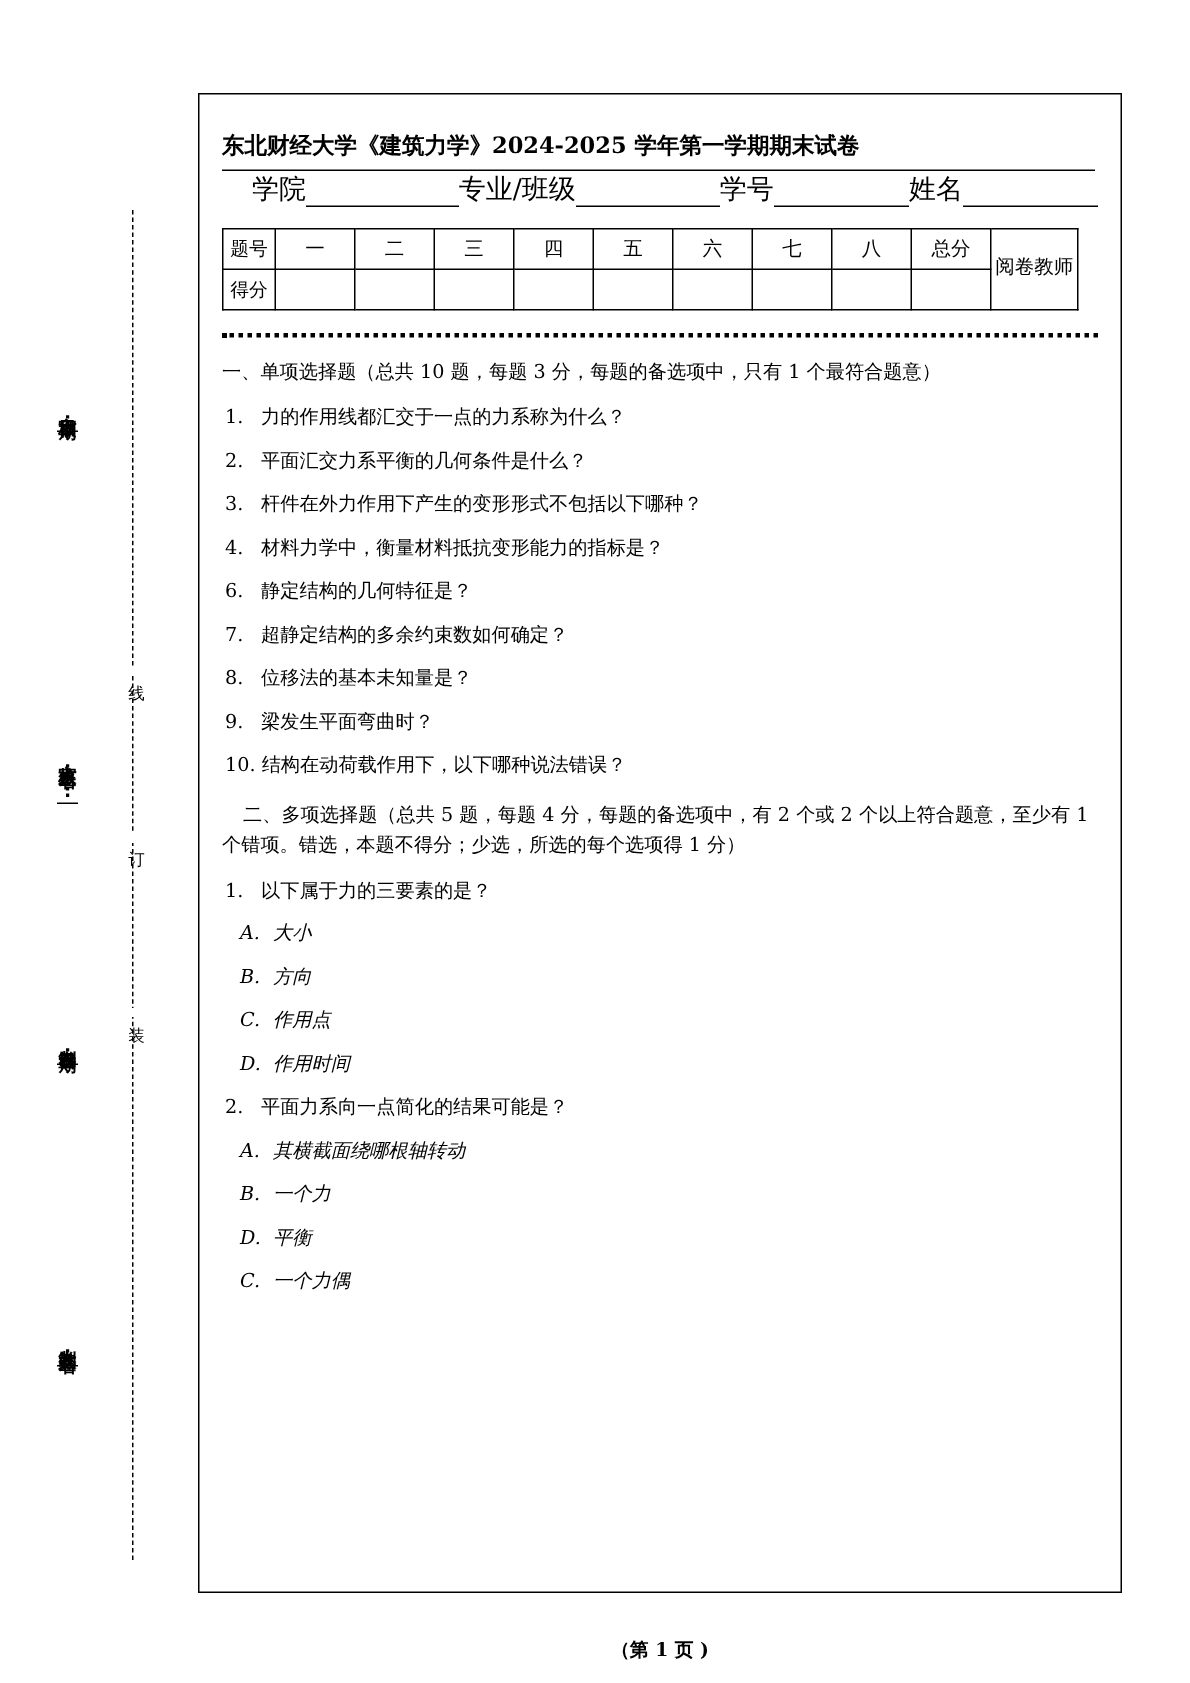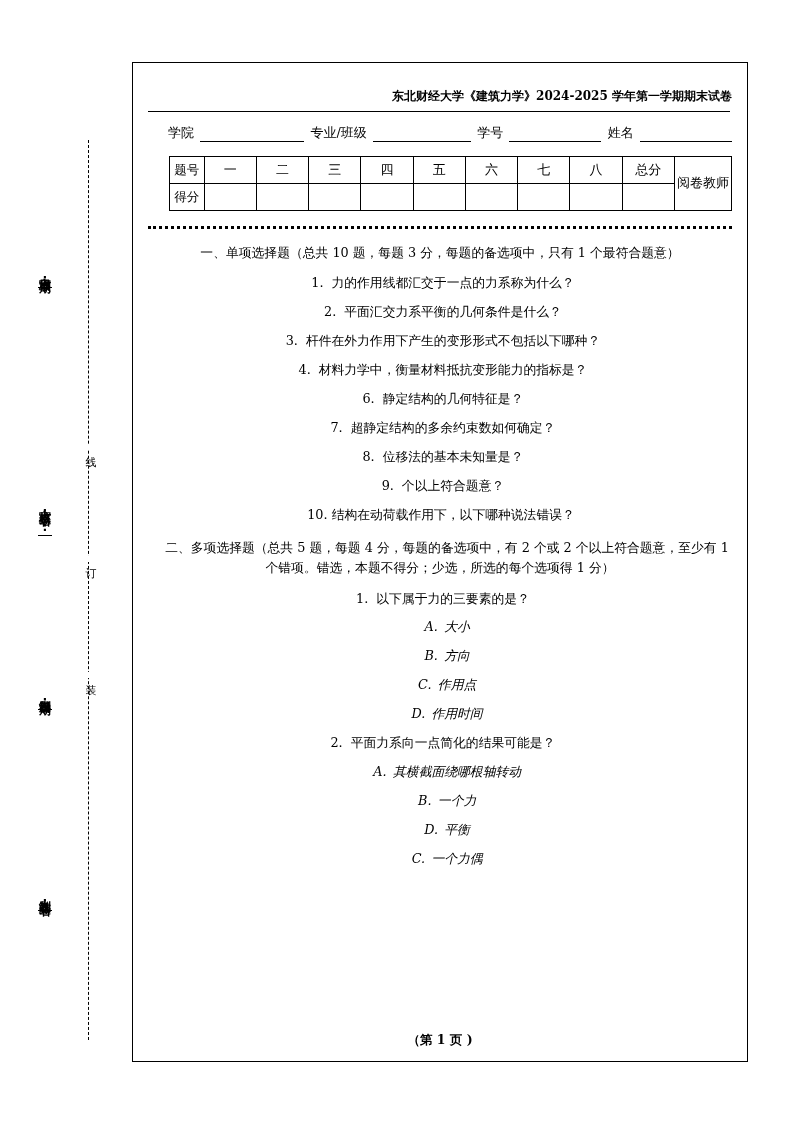--- a/index.html
+++ b/index.html
@@ -71,59 +71,57 @@
     border: 1px solid #000;
     box-sizing: border-box;
   }
   .inner {
     position: absolute;
     left: 148px;
     top: 62px;
     width: 584px;
   }
   .doc-title {
-    text-align: right;
+    text-align: left;
     font-family: "DejaVu Serif", "Liberation Serif", serif;
     font-weight: bold;
-    font-size: 12px;
+    font-size: 15px;
     letter-spacing: 0px;
     margin-top: 26px;
     white-space: nowrap;
   }
   .title-rule {
     border-bottom: 1.6px solid #000;
     width: 582px;
     margin-top: 6px;
   }
 
   
   .info-line {
-    margin-top: 12px;
-    font-size: 13px;
+    font-size: 18px;
     font-family: "DejaVu Serif", "Liberation Serif", serif;
     display: flex;
     align-items: flex-end;
     padding-left: 20px;
     justify-content: space-between;
   }
   .info-label { white-space: nowrap; }
   .info-blank {
     border-bottom: 1px solid #000;
     display: inline-block;
     height: 14px;
   }
   .b1 { width: 104px; }
   .b2 { width: 98px; }
   .b3 { width: 92px; }
   .b4 { width: 92px; }
 
   
   .score-table {
     margin-top: 14px;
-    margin-left: 21px;
     border-collapse: collapse;
     font-family: "DejaVu Serif", "Liberation Serif", serif;
     font-size: 13px;
   }
   .score-table td {
     border: 1px solid #000;
     text-align: center;
     vertical-align: middle;
     height: 24px;
   }
@@ -149,21 +147,20 @@
     border-bottom: 3px dotted #000;
     height: 1px;
   }
 
   
   .content {
     margin-top: 14px;
     font-family: "DejaVu Serif", "Liberation Serif", serif;
     font-size: 12.8px;
     line-height: 1.5;
-    text-align: center;
   }
   .sec-head {
     margin: 10px 0 4px 0;
     line-height: 1.6;
   }
   .q {
     margin: 11px 0 0 0;
     padding-left: 2px;
     line-height: 1.4;
   }
@@ -172,21 +169,21 @@
     margin: 11px 0 0 0;
     padding-left: 12px;
     line-height: 1.4;
     font-style: italic;
   }
   .opt .on { display: inline-block; min-width: 18px; }
 
   .footer {
     position: absolute;
     left: 132px;
-    top: 1032px;
+    top: 1092px;
     width: 616px;
     text-align: center;
     font-family: "DejaVu Serif", "Liberation Serif", serif;
     font-weight: bold;
     font-size: 12.5px;
   }
 </style>
 </head>
 <body>
 
@@ -294,21 +291,21 @@
       <div class="q">
         <span class="qn">7.</span>
         <span>超静定结构的多余约束数如何确定？</span>
       </div>
       <div class="q">
         <span class="qn">8.</span>
         <span>位移法的基本未知量是？</span>
       </div>
       <div class="q">
         <span class="qn">9.</span>
-        <span>个以上符合题意？</span>
+        <span>梁发生平面弯曲时？</span>
       </div>
       <div class="q">
         <span class="qn">10.</span>
         <span>结构在动荷载作用下，以下哪种说法错误？</span>
       </div>
 
       <div class="sec-head" style="margin-top:14px; text-indent:14px;">二、多项选择题（总共 5 题，每题 4 分，每题的备选项中，有 2 个或 2 个以上符合题意，至少有 1 个错项。错选，本题不得分；少选，所选的每个选项得 1 分）</div>
 
       <div class="q">
         <span class="qn">1.</span>

